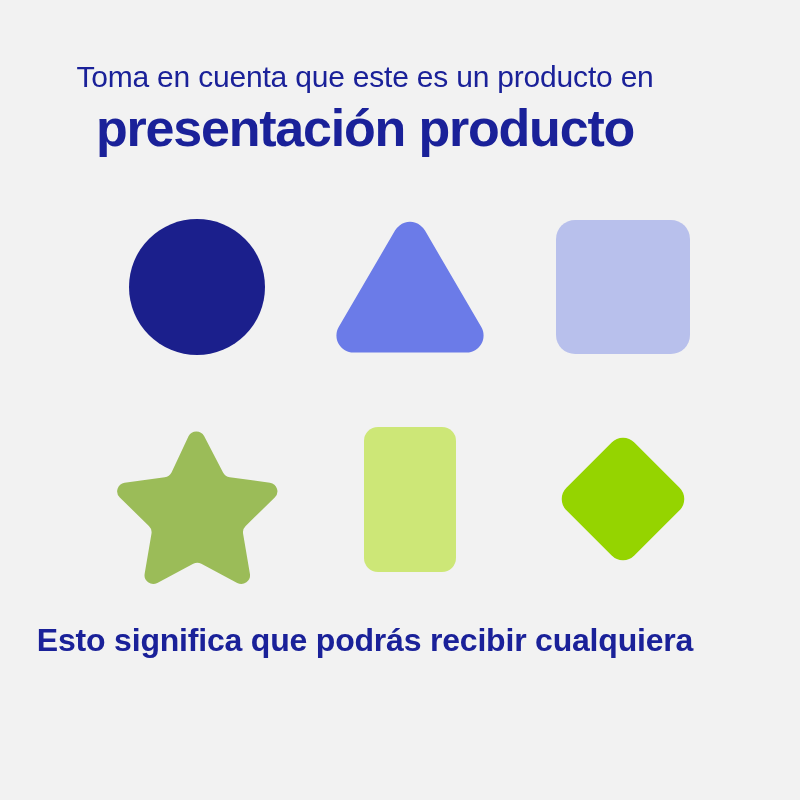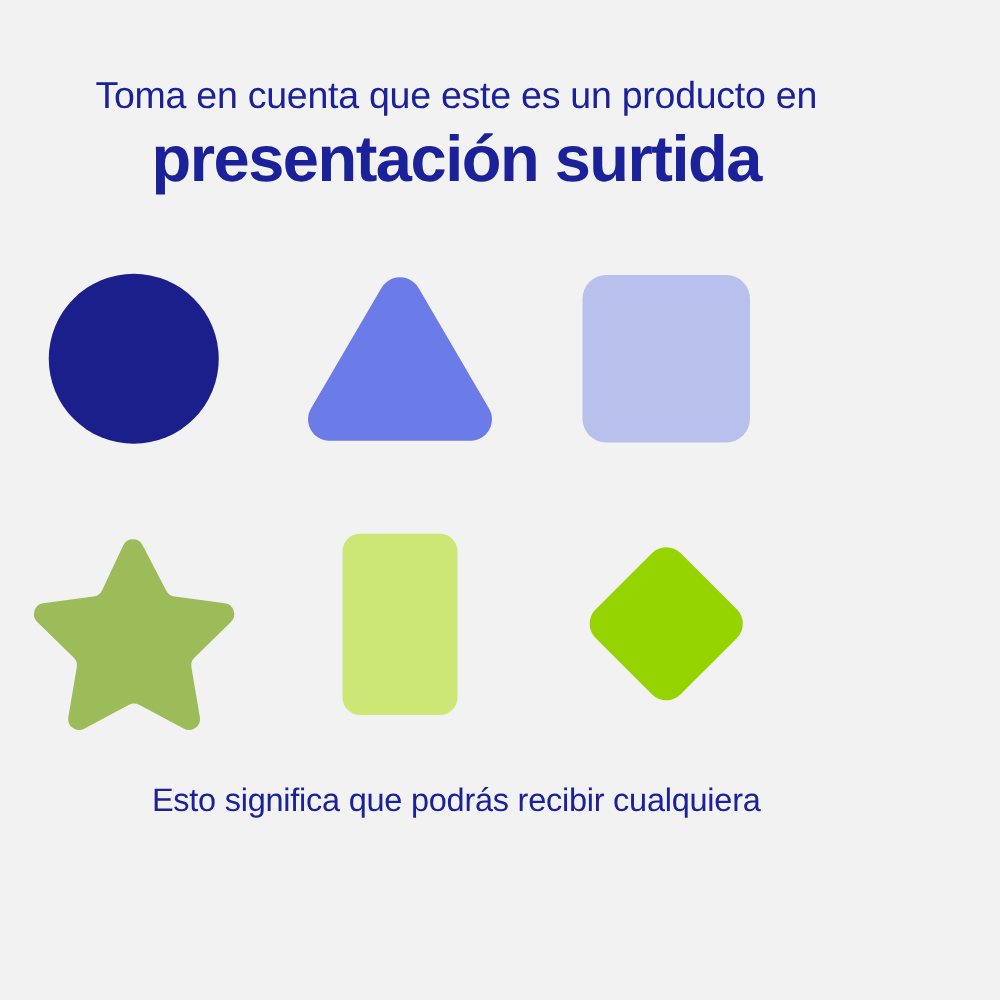--- a/index.html
+++ b/index.html
@@ -14,21 +14,21 @@
     overflow: hidden;
   }
   .poster {
     position: relative;
     width: 730px;
     height: 800px;
     background: #f2f2f2;
     box-sizing: border-box;
     display: flex;
     flex-direction: column;
-    align-items: flex-start;
+    align-items: flex-end;
   }
 
   
   .heading {
     width: 100%;
     text-align: center;
     margin-top: 58px;
     user-select: none;
   }
   .heading-line1 {
@@ -78,35 +78,35 @@
   
   .footer {
     width: 100%;
     text-align: center;
     margin-top: 38px;
     user-select: none;
   }
   .footer-line {
     display: block;
     color: #1a2199;
-    font-size: 26px;
-    font-weight: 400;
+    font-size: 32px;
+    font-weight: 700;
     line-height: 37px;
     letter-spacing: -0.2px;
     white-space: nowrap;
   }
 </style>
 </head>
 <body style="background: rgb(242, 242, 242);">
 
 <div class="poster" style="background: rgb(242, 242, 242);">
 
   <div class="heading">
     <span class="heading-line1" style="color: rgb(26, 33, 153);">Toma en cuenta que este es un producto en</span>
-    <span class="heading-line2" style="color: rgb(26, 33, 153);">presentación surtida</span>
+    <span class="heading-line2" style="color: rgb(26, 33, 153);">presentación producto</span>
   </div>
 
   <div class="shapes-grid">
 
     <div class="shape-cell">
       <svg width="140" height="140" viewBox="0 0 140 140">
         <circle cx="70" cy="70" r="68" id="sh-circle" fill="#1b1f8c"></circle>
       </svg>
     </div>
 

